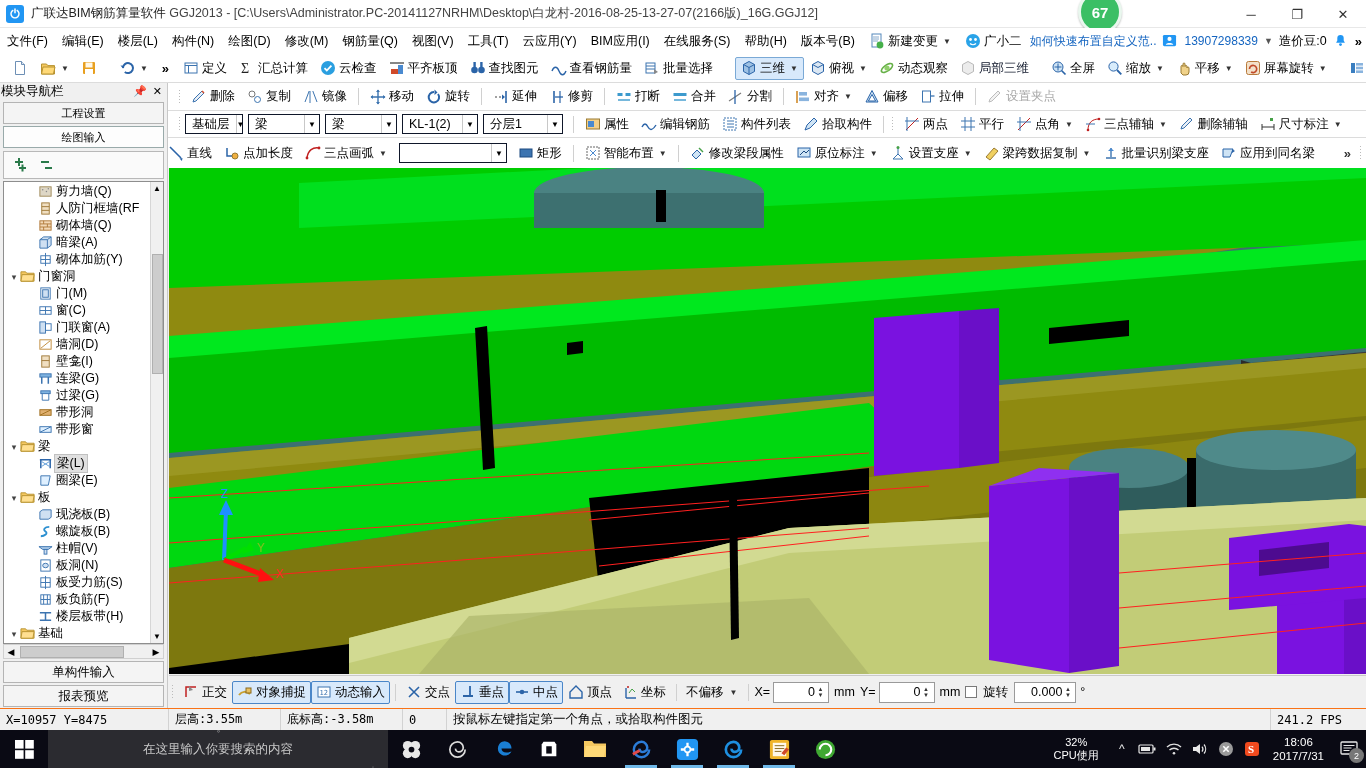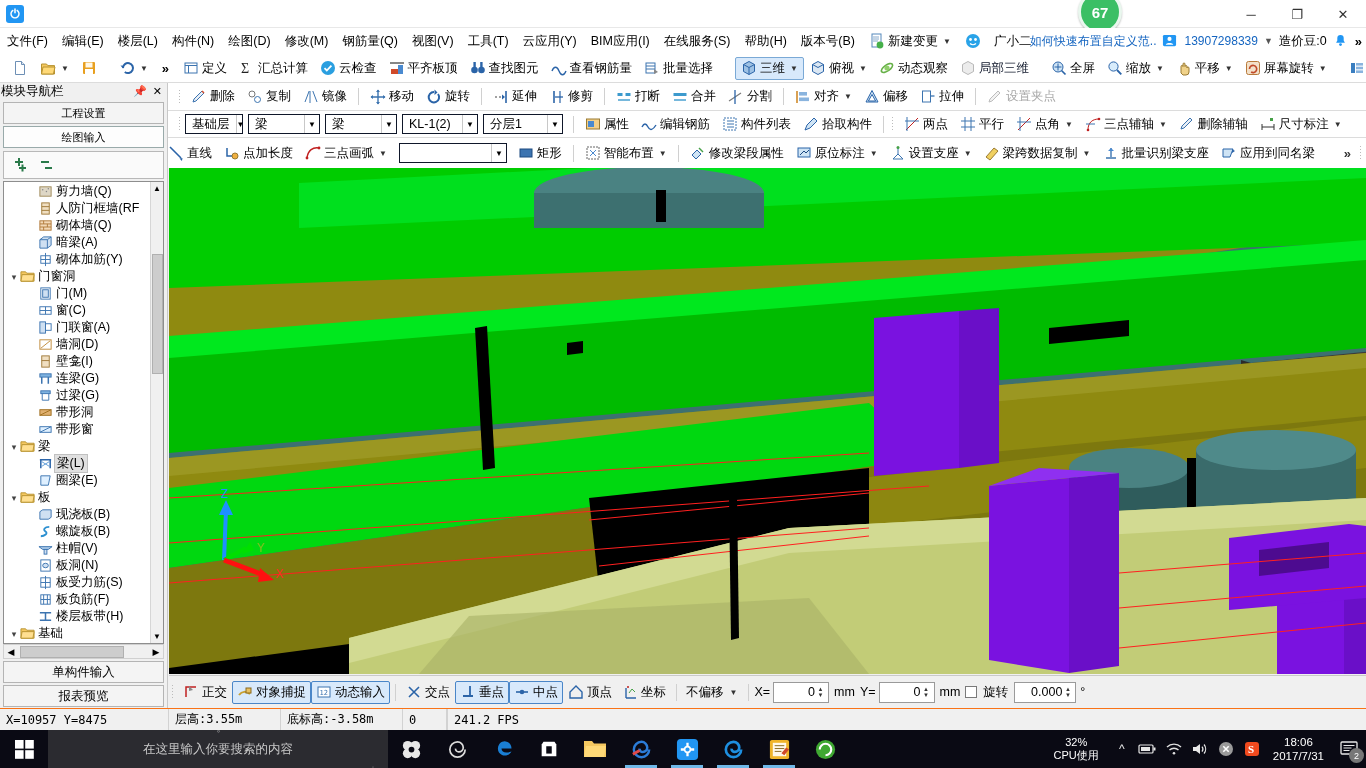--- a/index.html
+++ b/index.html
@@ -165,20 +165,24 @@
   .ac-badge{ position:absolute; right:2px; bottom:5px; width:15px;height:15px;border-radius:50%;
      background:#777; color:#fff; font-size:9px; display:flex;align-items:center;justify-content:center;}
 </style>
 </head>
 <body>
 
 <div class="app">
 
   <div class="titlebar">
     <div class="title-icon">⏻</div>
+    <div class="title-text">
+      <span class="bold">广联达BIM钢筋算量软件</span>
+      <span>GGJ2013</span><span> - [C:\Users\Administrator.PC-20141127NRHM\Desktop\白龙村-2016-08-25-13-27-07(2166版)_16G.GGJ12]</span>
+    </div>
     <div class="score-badge">67</div>
     <div class="win-buttons">
       <div class="win-btn">─</div>
       <div class="win-btn">❐</div>
       <div class="win-btn close">✕</div>
     </div>
   </div>
 
   <div class="menubar">
     <div class="menu-item">文件(F)</div>
@@ -200,21 +204,21 @@
       <span class="ic">
         <svg width="16" height="16" viewBox="0 0 16 16">
             <rect x="3" y="1" width="9" height="13" fill="#fff" stroke="#5588bb"></rect>
             <path d="M4 4h6M4 6h6M4 8h5" stroke="#88aacc" stroke-width="1"></path>
             <circle cx="11" cy="12" r="3.4" fill="#46b04a"></circle>
           </svg>
       </span>
       <span>新建变更</span>
       <span class="caret">▼</span>
     </div>
-    <div class="menu-item" style="display:flex;align-items:center;gap:13px;">
+    <div class="menu-item" style="display:flex;align-items:center;gap:3px;">
       <span class="ic">
         <svg width="16" height="16" viewBox="0 0 16 16">
             <circle cx="8" cy="8" r="7" fill="#29a3e8"></circle>
             <circle cx="5.5" cy="6.5" r="1.4" fill="#fff"></circle>
             <circle cx="10.5" cy="6.5" r="1.4" fill="#fff"></circle>
             <path d="M5 10.5c1.6 1.4 4.4 1.4 6 0" stroke="#fff" stroke-width="1.2" fill="none"></path>
           </svg>
       </span>
       <span>广小二</span>
     </div>
@@ -1169,20 +1173,21 @@
       <span class="spin">▲<br>▼</span>
     </span>
     <span style="margin-left:4px">°</span>
   </div>
 
   <div class="statusbar">
     <div class="sbcell" style="width:169px">X=10957  Y=8475</div>
     <div class="sbcell" style="width:112px">层高:3.55m</div>
     <div class="sbcell" style="width:122px">底标高:-3.58m</div>
     <div class="sbcell" style="width:44px">0</div>
+    <div class="sbcell sb-msg" style="flex:1;border-right:none">按鼠标左键指定第一个角点，或拾取构件图元</div>
     <div class="sbcell" style="width:96px;border-left:1px solid #d2d2d2;border-right:none">241.2 FPS</div>
   </div>
 
   <div class="taskbar">
     <div class="startbtn">
       <svg width="19" height="19" viewBox="0 0 19 19">
           <rect x="0" y="0" width="8.6" height="8.6" fill="#fff"></rect>
           <rect x="10.2" y="0" width="8.6" height="8.6" fill="#fff"></rect>
           <rect x="0" y="10.2" width="8.6" height="8.6" fill="#fff"></rect>
           <rect x="10.2" y="10.2" width="8.6" height="8.6" fill="#fff"></rect>

